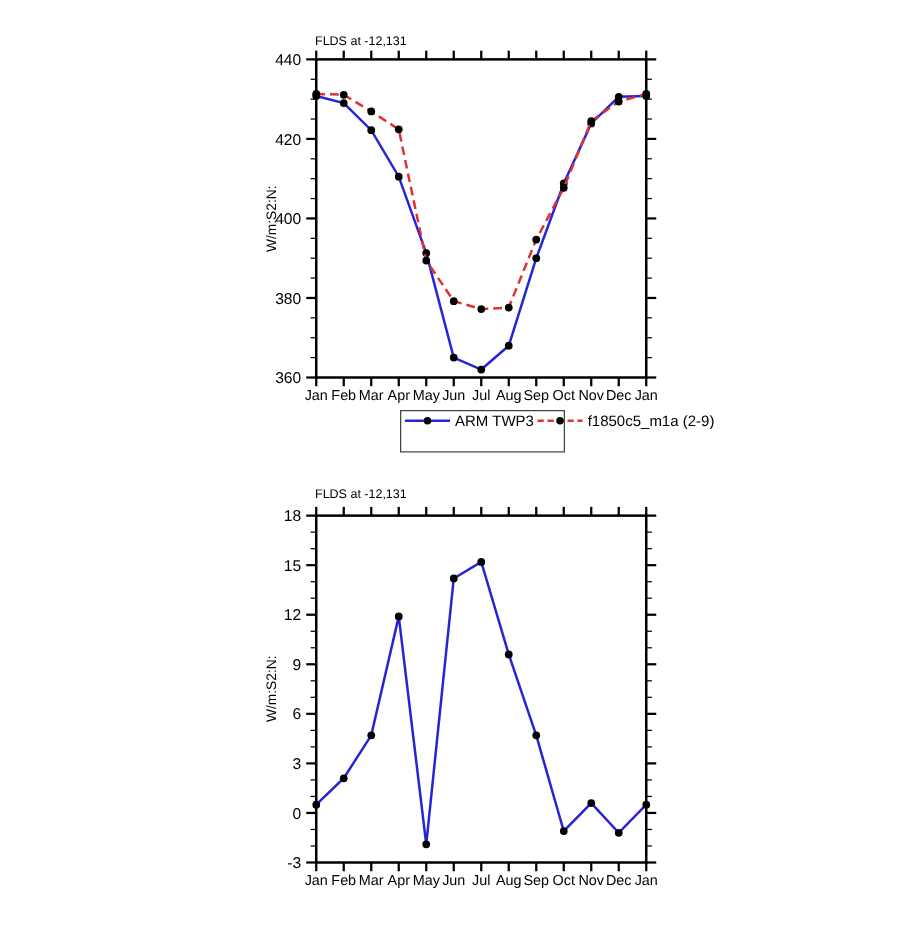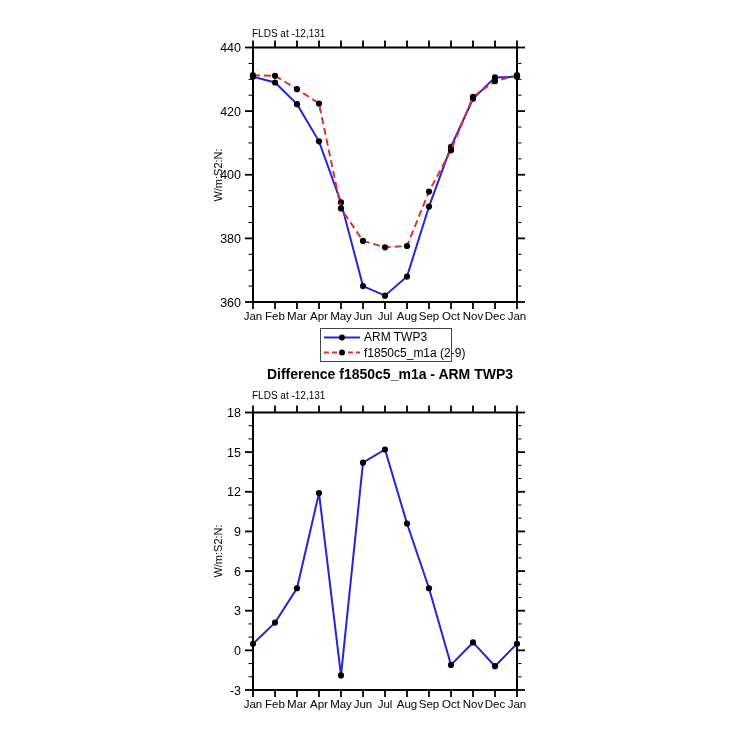--- a/index.html
+++ b/index.html
@@ -8,21 +8,21 @@
   .chart-title{position:absolute;left:200px;width:380px;text-align:center;
                font-size:14px;font-weight:bold;white-space:nowrap;}
   .chart-subtitle{position:absolute;left:252px;font-size:10px;white-space:nowrap;}
   .ylabel{position:absolute;font-size:11px;white-space:nowrap;
           transform:translate(-50%,-50%) rotate(-90deg);}
   #charts-svg{position:absolute;left:0;top:0;}
   svg text{font-family:"Liberation Sans",sans-serif;fill:#000;}
   .ytick-label{font-size:12.5px;}
   .xtick-label{font-size:11.5px;}
   .legend{position:absolute;left:320px;top:328px;width:130px;height:32px;
-          border:1px solid #444;background:#fff;display:flex;flex-direction:column;
+          border:1px solid #444;background:#fff;display:flex;flex-direction:row;
           justify-content:space-evenly;}
   .legend-row{display:flex;align-items:center;height:15px;}
   .legend-row svg{margin-left:2px;flex:0 0 auto;}
   .legend-label{font-size:12px;margin-left:3px;white-space:nowrap;}
 </style>
 </head>
 <body>
 
 <div class="canvas">
 
@@ -259,17 +259,16 @@
     </div>
     <div class="legend-row">
       <svg width="38" height="9">
         <line id="leg-line-1" x1="1" y1="4.5" x2="37" y2="4.5" stroke-width="2" stroke-dasharray="5,3" stroke="#e03232"></line>
         <circle id="leg-dot-1" cx="19" cy="4.5" r="3" fill="#000000"></circle>
       </svg>
       <span class="legend-label">f1850c5_m1a (2-9)</span>
     </div>
   </div>
 
-  <div class="chart-title" style="top:366px;">Difference f1850c5_m1a - ARM TWP3</div>
   <div class="chart-subtitle" style="top:390px;">FLDS at -12,131</div>
   <div class="ylabel" style="left:218px;top:551px;">W/m:S2:N:</div>
 
 </div>
 
 </body></html>

